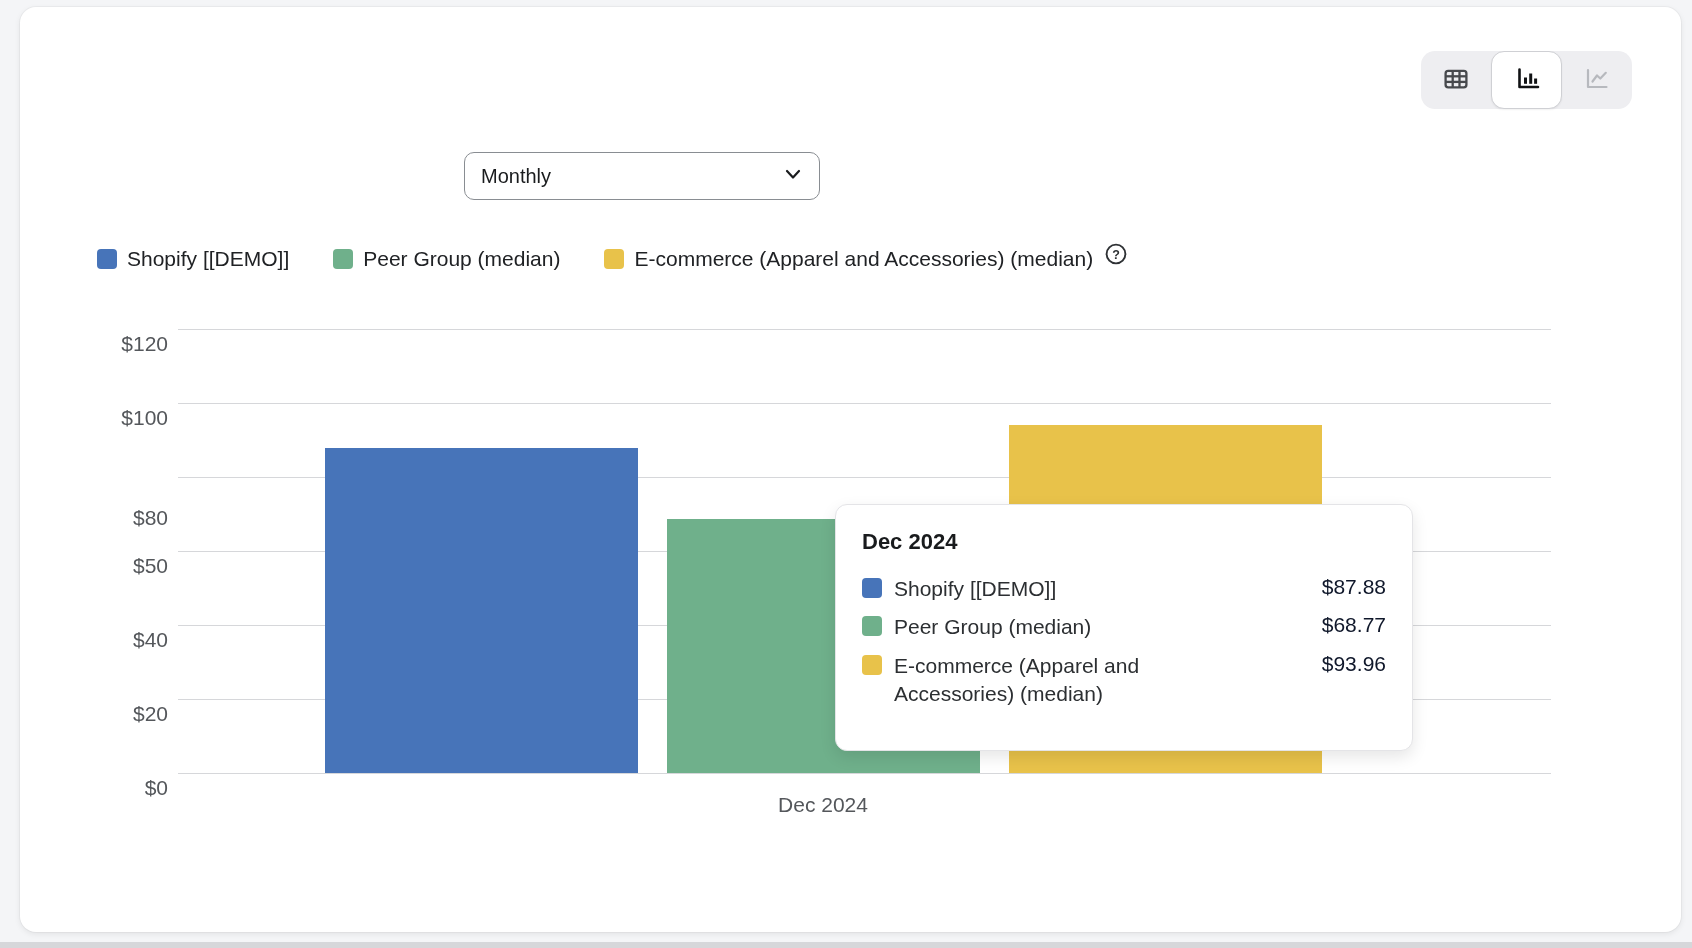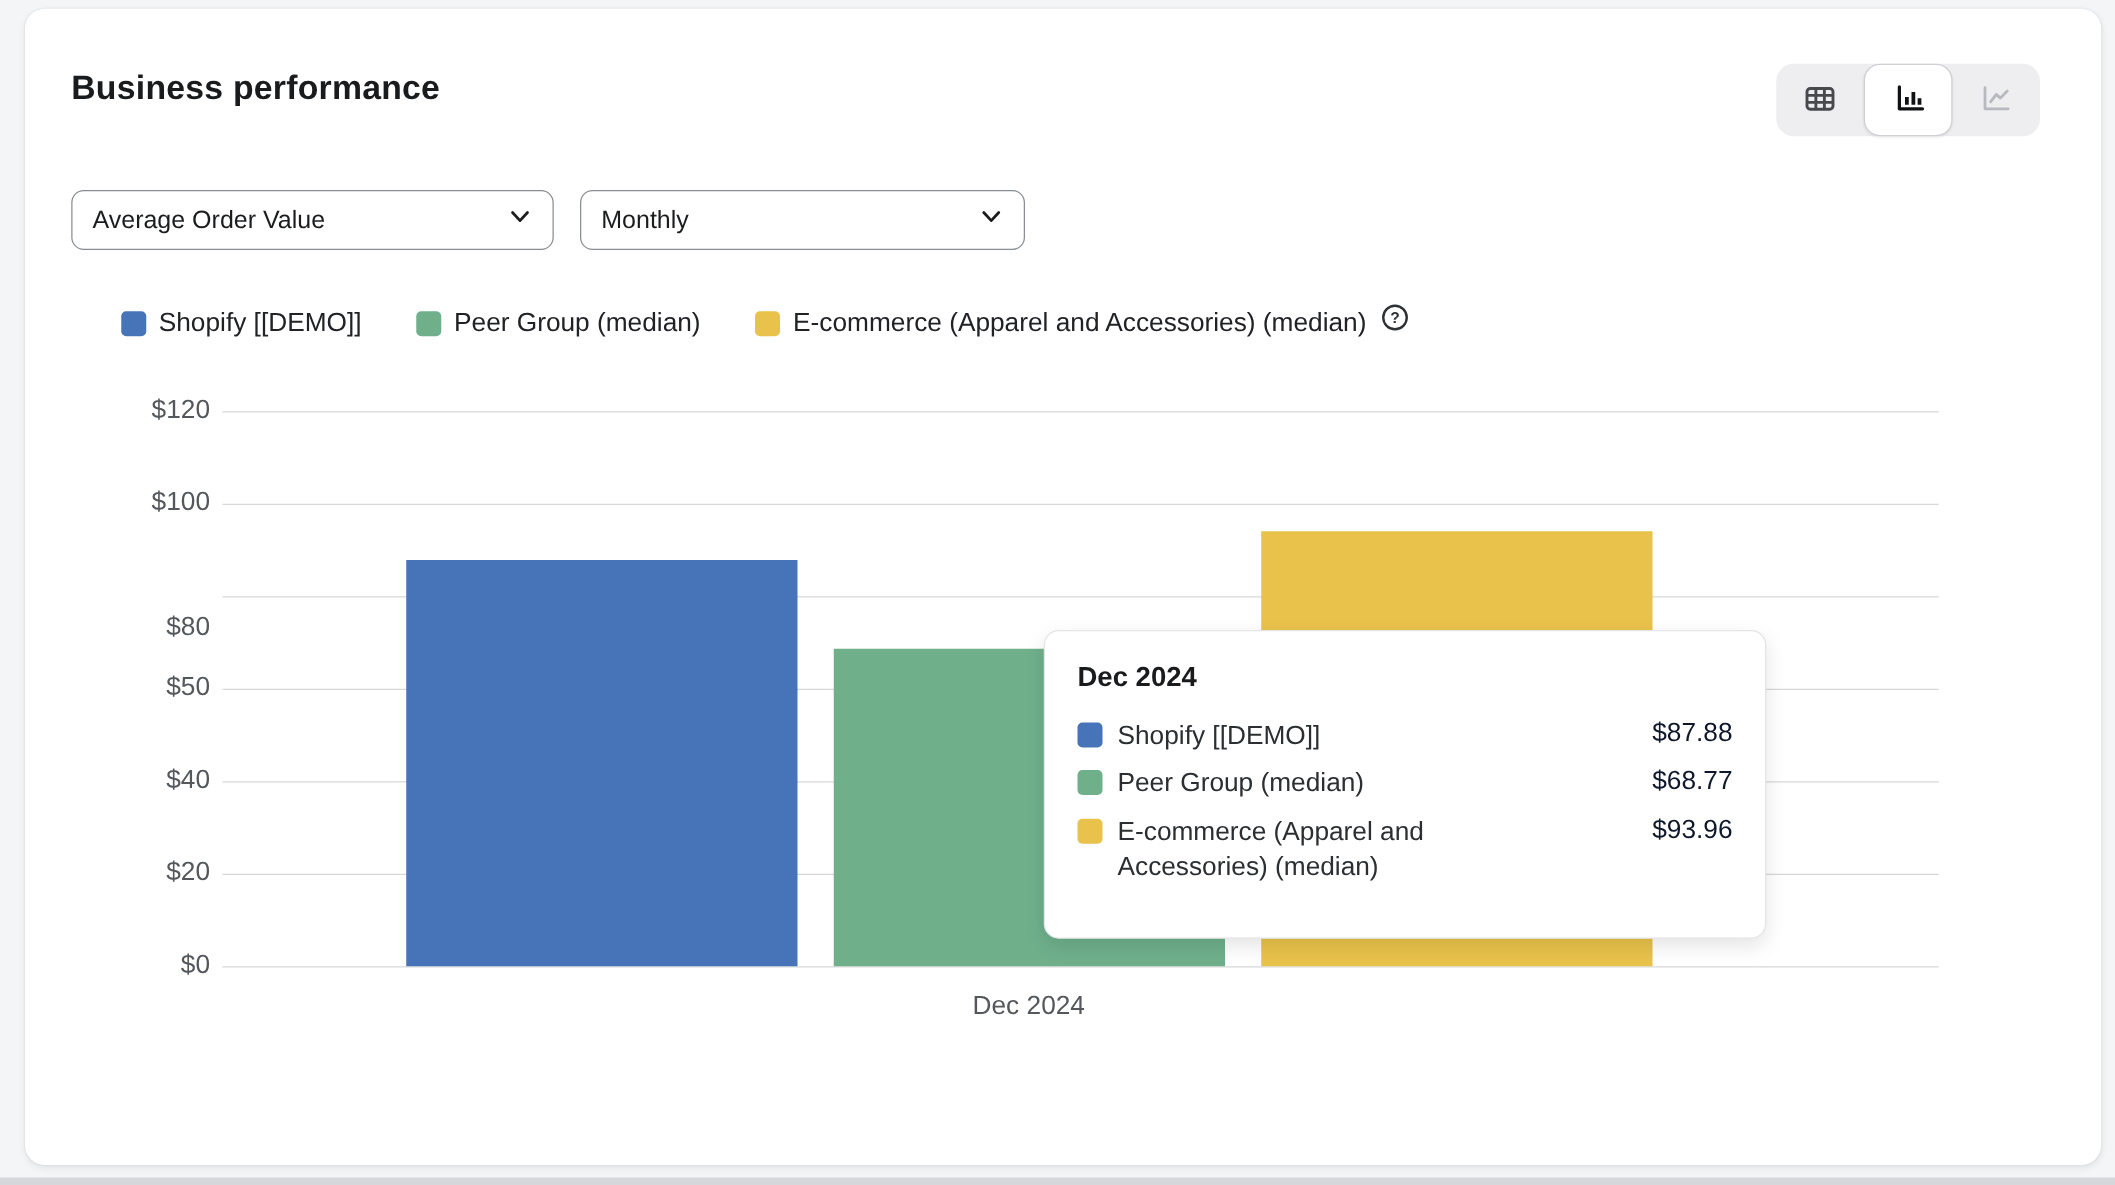--- a/index.html
+++ b/index.html
@@ -49,21 +49,21 @@
     position:absolute; left:77px; top:240px; display:flex; align-items:flex-start; gap:44px;
     font-size:21px; color:#202225;
   }
   .legend-item { display:flex; align-items:center; gap:10px; white-space:nowrap; }
   .swatch { width:20px; height:20px; border-radius:4px; flex:0 0 auto; }
   .help-icon { margin-left:-34px; margin-top:-6px; }
 
   
   .chart { position:absolute; left:0; top:0; width:1661px; height:925px; pointer-events:none; }
   .gridline { position:absolute; left:158px; width:1373px; height:1px; background:#d6d7da; }
-  .y-tick { position:absolute; left:30px; width:118px; text-align:right; font-size:21px; color:#54575b; }
+  .y-tick { position:absolute; left:30px; width:118px; text-align:right; font-size:21px; color:#54575b;margin-top:16px; }
   .bar { position:absolute; width:313px; }
   .x-tick { position:absolute; left:703px; top:786px; width:200px; text-align:center; font-size:21px; color:#54575b; }
 
   
   .tooltip {
     position:absolute; left:815px; top:497px; width:578px; height:247px;
     background:#ffffff; border:1px solid #e4e4e7; border-radius:12px;
     box-shadow:0 6px 16px rgba(0,0,0,.10);
     padding:24px 26px 20px 26px;
   }
@@ -71,21 +71,20 @@
   .tooltip-row { display:flex; align-items:flex-start; margin-bottom:10px; font-size:21px; color:#2c2f32; }
   .tooltip-row .swatch { margin-top:3px; margin-right:12px; }
   .tooltip-label { width:330px; line-height:1.35; }
   .tooltip-value { margin-left:auto; color:#0f172a; }
 </style>
 </head>
 <body>
 
 <div class="card">
 
-  <h2 class="card-title">Business performance</h2>
 
   <div class="view-toggle-group">
     <button class="view-toggle">
       <span>
         <svg width="30" height="30" viewBox="0 0 30 30" fill="none">
           <rect x="4.6" y="6.8" width="20.8" height="16.6" rx="2.6" stroke="#47494d" stroke-width="2.3"></rect>
           <line x1="4.6" y1="12.3" x2="25.4" y2="12.3" stroke="#47494d" stroke-width="2.3"></line>
           <line x1="4.6" y1="17.9" x2="25.4" y2="17.9" stroke="#47494d" stroke-width="2.3"></line>
           <line x1="11.7" y1="6.8" x2="11.7" y2="23.4" stroke="#47494d" stroke-width="2.3"></line>
           <line x1="18.5" y1="6.8" x2="18.5" y2="23.4" stroke="#47494d" stroke-width="2.3"></line>
@@ -105,28 +104,20 @@
     <button class="view-toggle">
       <span>
         <svg width="30" height="30" viewBox="0 0 30 30" fill="none">
           <polyline points="6,6 6,23 24.5,23" stroke="#b7b9be" stroke-width="2.2" stroke-linejoin="round" stroke-linecap="round"></polyline>
           <polyline points="10.5,17.5 15,11.5 18.3,14.5 23.8,8.8" stroke="#b7b9be" stroke-width="2.2" stroke-linejoin="round" stroke-linecap="round"></polyline>
         </svg>
       </span>
     </button>
   </div>
 
-  <button class="dropdown metric">
-    <span>Average Order Value</span>
-    <span>
-      <svg width="24" height="24" viewBox="0 0 24 24" fill="none">
-        <polyline points="6,9 12,15.5 18,9" stroke="#1a1c1e" stroke-width="2.2" stroke-linecap="round" stroke-linejoin="round"></polyline>
-      </svg>
-    </span>
-  </button>
 
   <button class="dropdown granularity">
     <span>Monthly</span>
     <span>
       <svg width="24" height="24" viewBox="0 0 24 24" fill="none">
         <polyline points="6,9 12,15.5 18,9" stroke="#1a1c1e" stroke-width="2.2" stroke-linecap="round" stroke-linejoin="round"></polyline>
       </svg>
     </span>
   </button>
 

